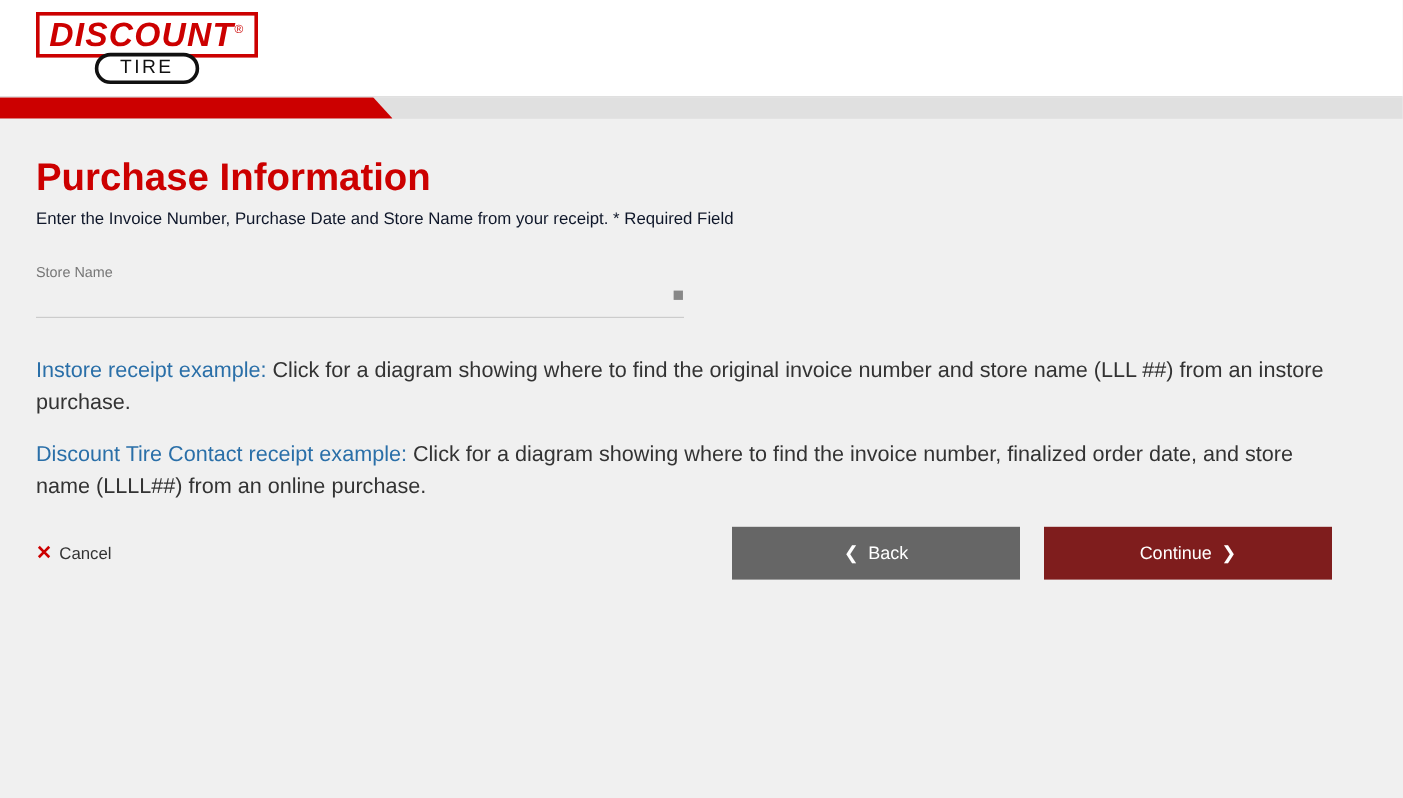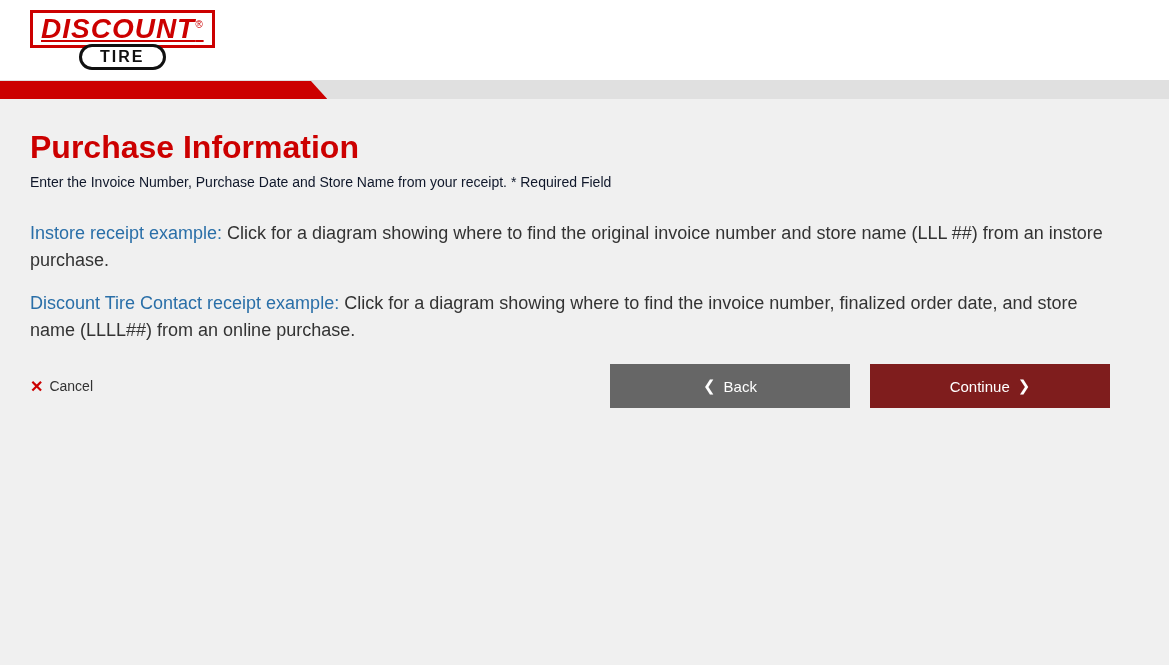--- a/index.html
+++ b/index.html
@@ -21,25 +21,24 @@
     }
     .logo-discount {
       font-size: 28px;
       font-weight: 900;
       color: #cc0000;
       letter-spacing: 1px;
       font-style: italic;
       line-height: 1;
       border: 3px solid #cc0000;
       padding: 2px 8px;
-      text-decoration: underline;
     }
     .logo-tire {
       font-size: 16px;
-      font-weight: 700;
+      font-weight: 400;
       color: #111;
       background: #fff;
       border: 3px solid #111;
       border-radius: 20px;
       padding: 1px 18px;
       margin-top: -4px;
       letter-spacing: 2px;
     }
     .logo-r {
       font-size: 10px;
@@ -233,20 +232,27 @@
 
 <div class="progress-bar-area">
   <div class="progress-bar-fill"></div>
 </div>
 
 <div class="main-content">
   <h1 class="page-title">Purchase Information</h1>
   <p class="page-subtitle">Enter the Invoice Number, Purchase Date and Store Name from your receipt. * Required Field</p>
 
 
+  <div class="store-row">
+    <div class="store-group">
+      <label>Store Name</label>
+      <input type="text" style="">
+      <span class="icon">■</span>
+    </div>
+  </div>
 
   <div class="help-text-block">
     <a class="help-link">Instore receipt example:</a><span class="help-body">  Click for a diagram showing where to find the original invoice number and store name (LLL  ##) from an instore purchase.</span>
   </div>
 
   <div class="help-text-block">
     <a class="help-link">Discount Tire Contact receipt example:</a><span class="help-body">  Click for a diagram showing where to find the invoice number, finalized order date, and store name (LLLL##) from an online purchase.</span>
   </div>
 
   <div class="buttons-row">

